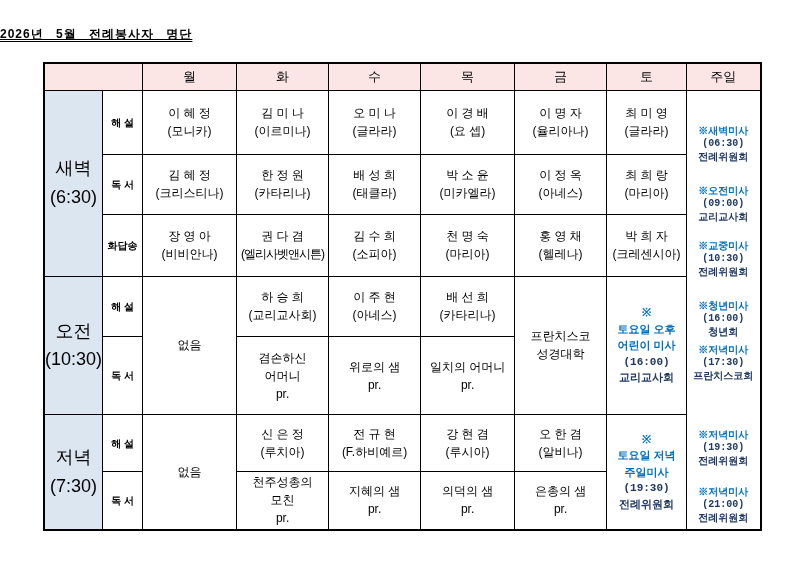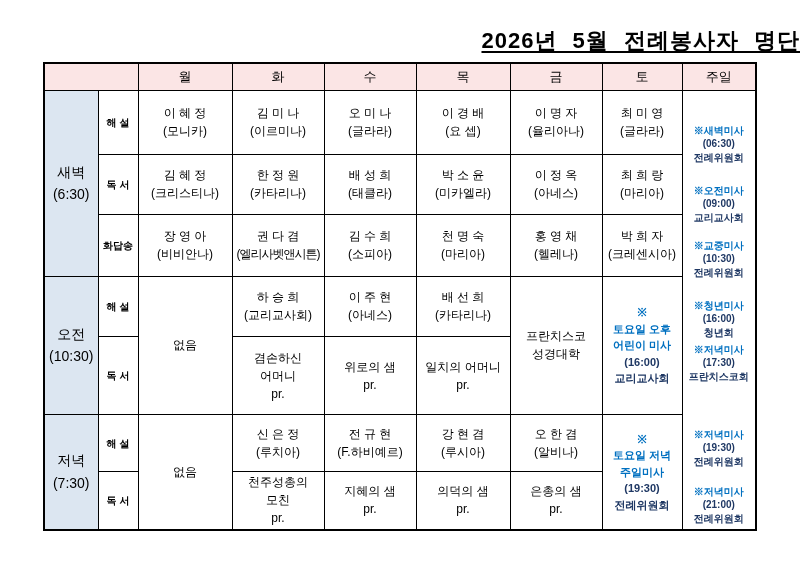--- a/index.html
+++ b/index.html
@@ -1,33 +1,33 @@
 <!DOCTYPE html>
 <html><head>
 <meta charset="utf-8">
 <style>
   html,body{margin:0;padding:0;background:#ffffff;}
   body{width:800px;height:566px;font-family:"Liberation Sans",sans-serif;color:#000;}
   .page{position:relative;width:800px;height:566px;overflow:hidden;}
-  .title{position:absolute;top:26px;left:0;width:100%;text-align:right;
-         font-size:22px;font-weight:bold;}
+  .title{position:absolute;top:26px;left:0;width:100%;text-align:left;
+         font-size:12px;font-weight:bold;text-decoration:underline;}
   .title span{text-decoration:underline;text-underline-offset:3px;
               word-spacing:8px;letter-spacing:1px;}
   table{position:absolute;top:62px;left:43px;border-collapse:collapse;
         table-layout:fixed;border:2px solid #000;}
   td{border:1px solid #000;text-align:center;vertical-align:middle;
      padding:0;font-size:12px;line-height:1.5;overflow:hidden;}
   .hdr{background:#fbe5e5;font-size:13px;}
-  .group{background:#dce6f1;font-size:14px;line-height:1.6;}
+  .group{background:#dce6f1;font-size:18px;line-height:1.6;}
   .duty{font-size:10px;font-weight:bold;margin-top:16px;}
   .paren{font-size:12px;}
   .compressed{font-size:12px;letter-spacing:-1px;}
   .satnote{font-size:11px;line-height:1.5;font-weight:bold;}
   .blue{color:#0070c0;}
-  .navy{color:#1f3864;}
+  .navy{color:#1f3864;font-family:Liberation Mono, monospace;}
   .sunday{vertical-align:top;}
   .sun-wrap{position:relative;width:100%;height:438px;}
   .sun-block{position:absolute;left:0;right:0;font-size:10px;
              line-height:1.35;font-weight:bold;text-align:center;}
 </style>
 </head>
 <body>
 
 <div class="page">
 

